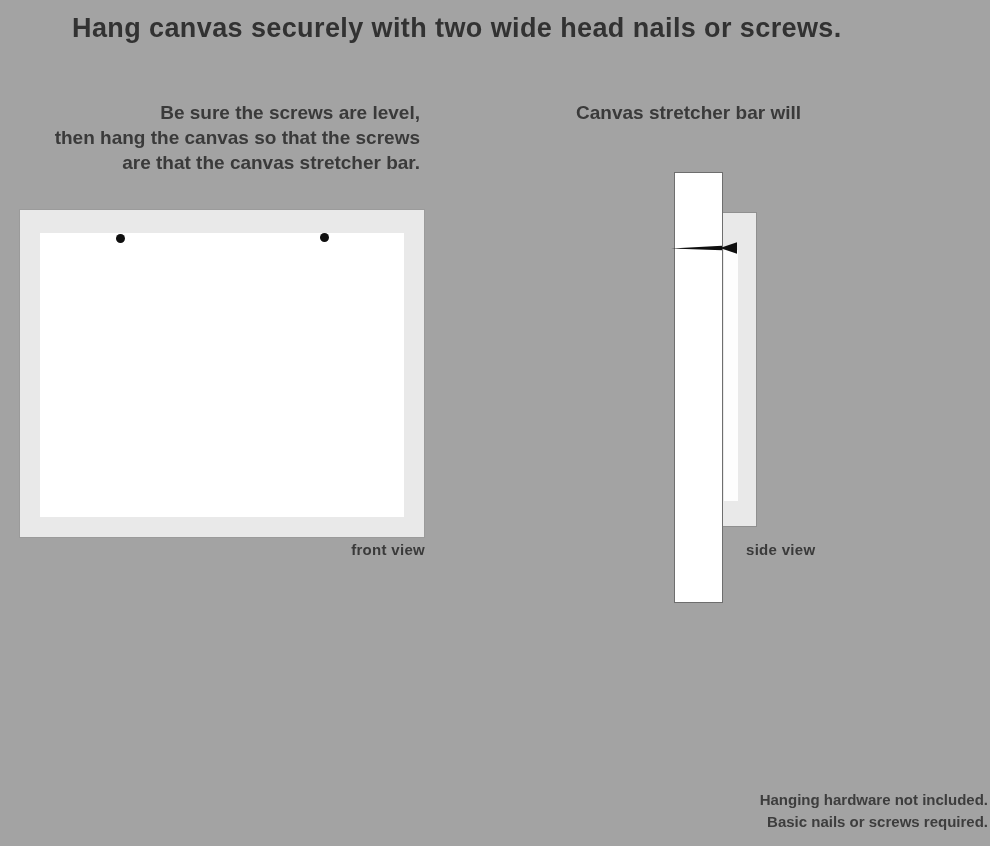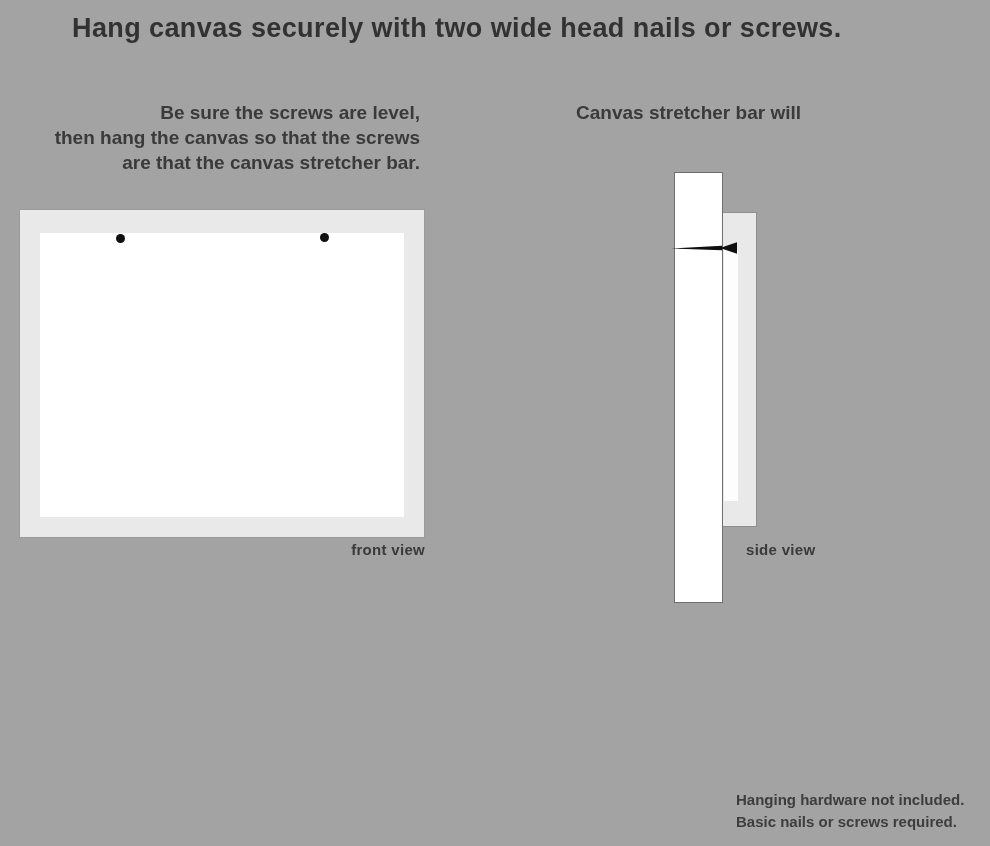--- a/index.html
+++ b/index.html
@@ -105,21 +105,21 @@
     top: 240px;
     width: 67px;
     height: 16px;
     z-index: 3;
   }
 
   .footnote {
     left: 736px;
     top: 789px;
     width: 252px;
-    text-align: left;
+    text-align: right;
     font-size: 15px;
     line-height: 22px;
     color: #3d3d3d;
   }
   .footnote div { white-space: nowrap; }
 </style>
 </head>
 <body>
 
 <div id="page">

